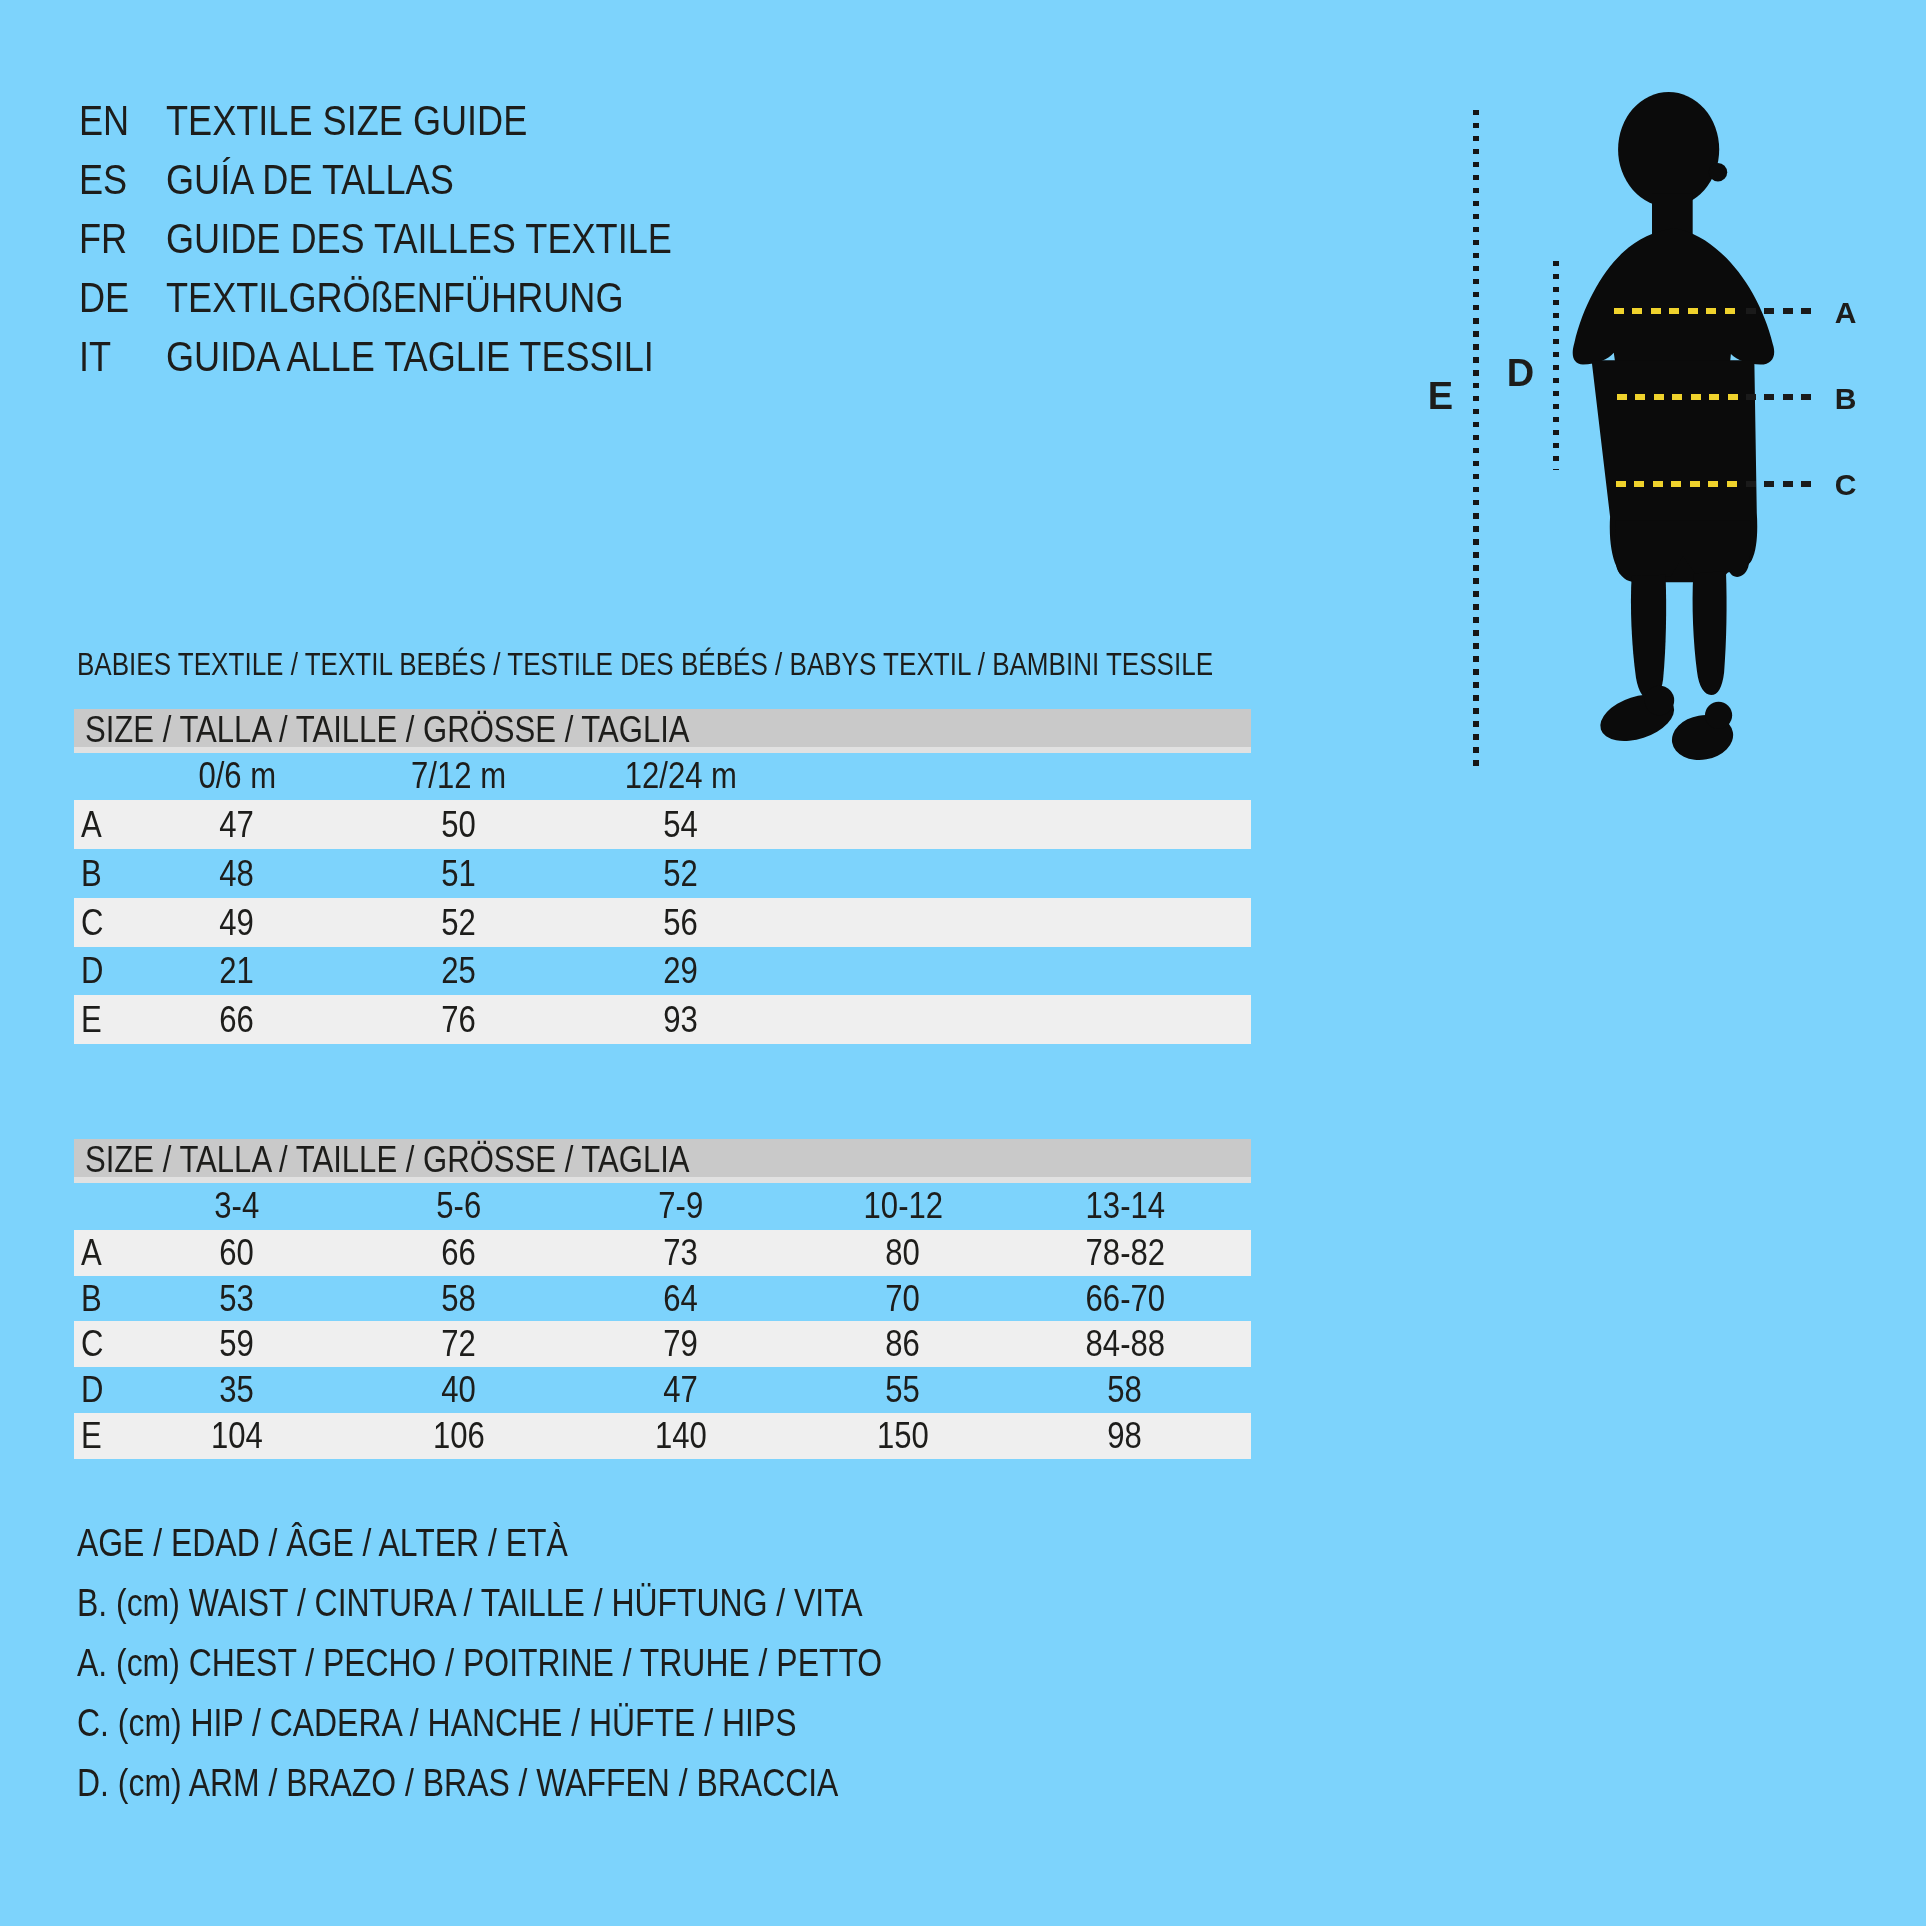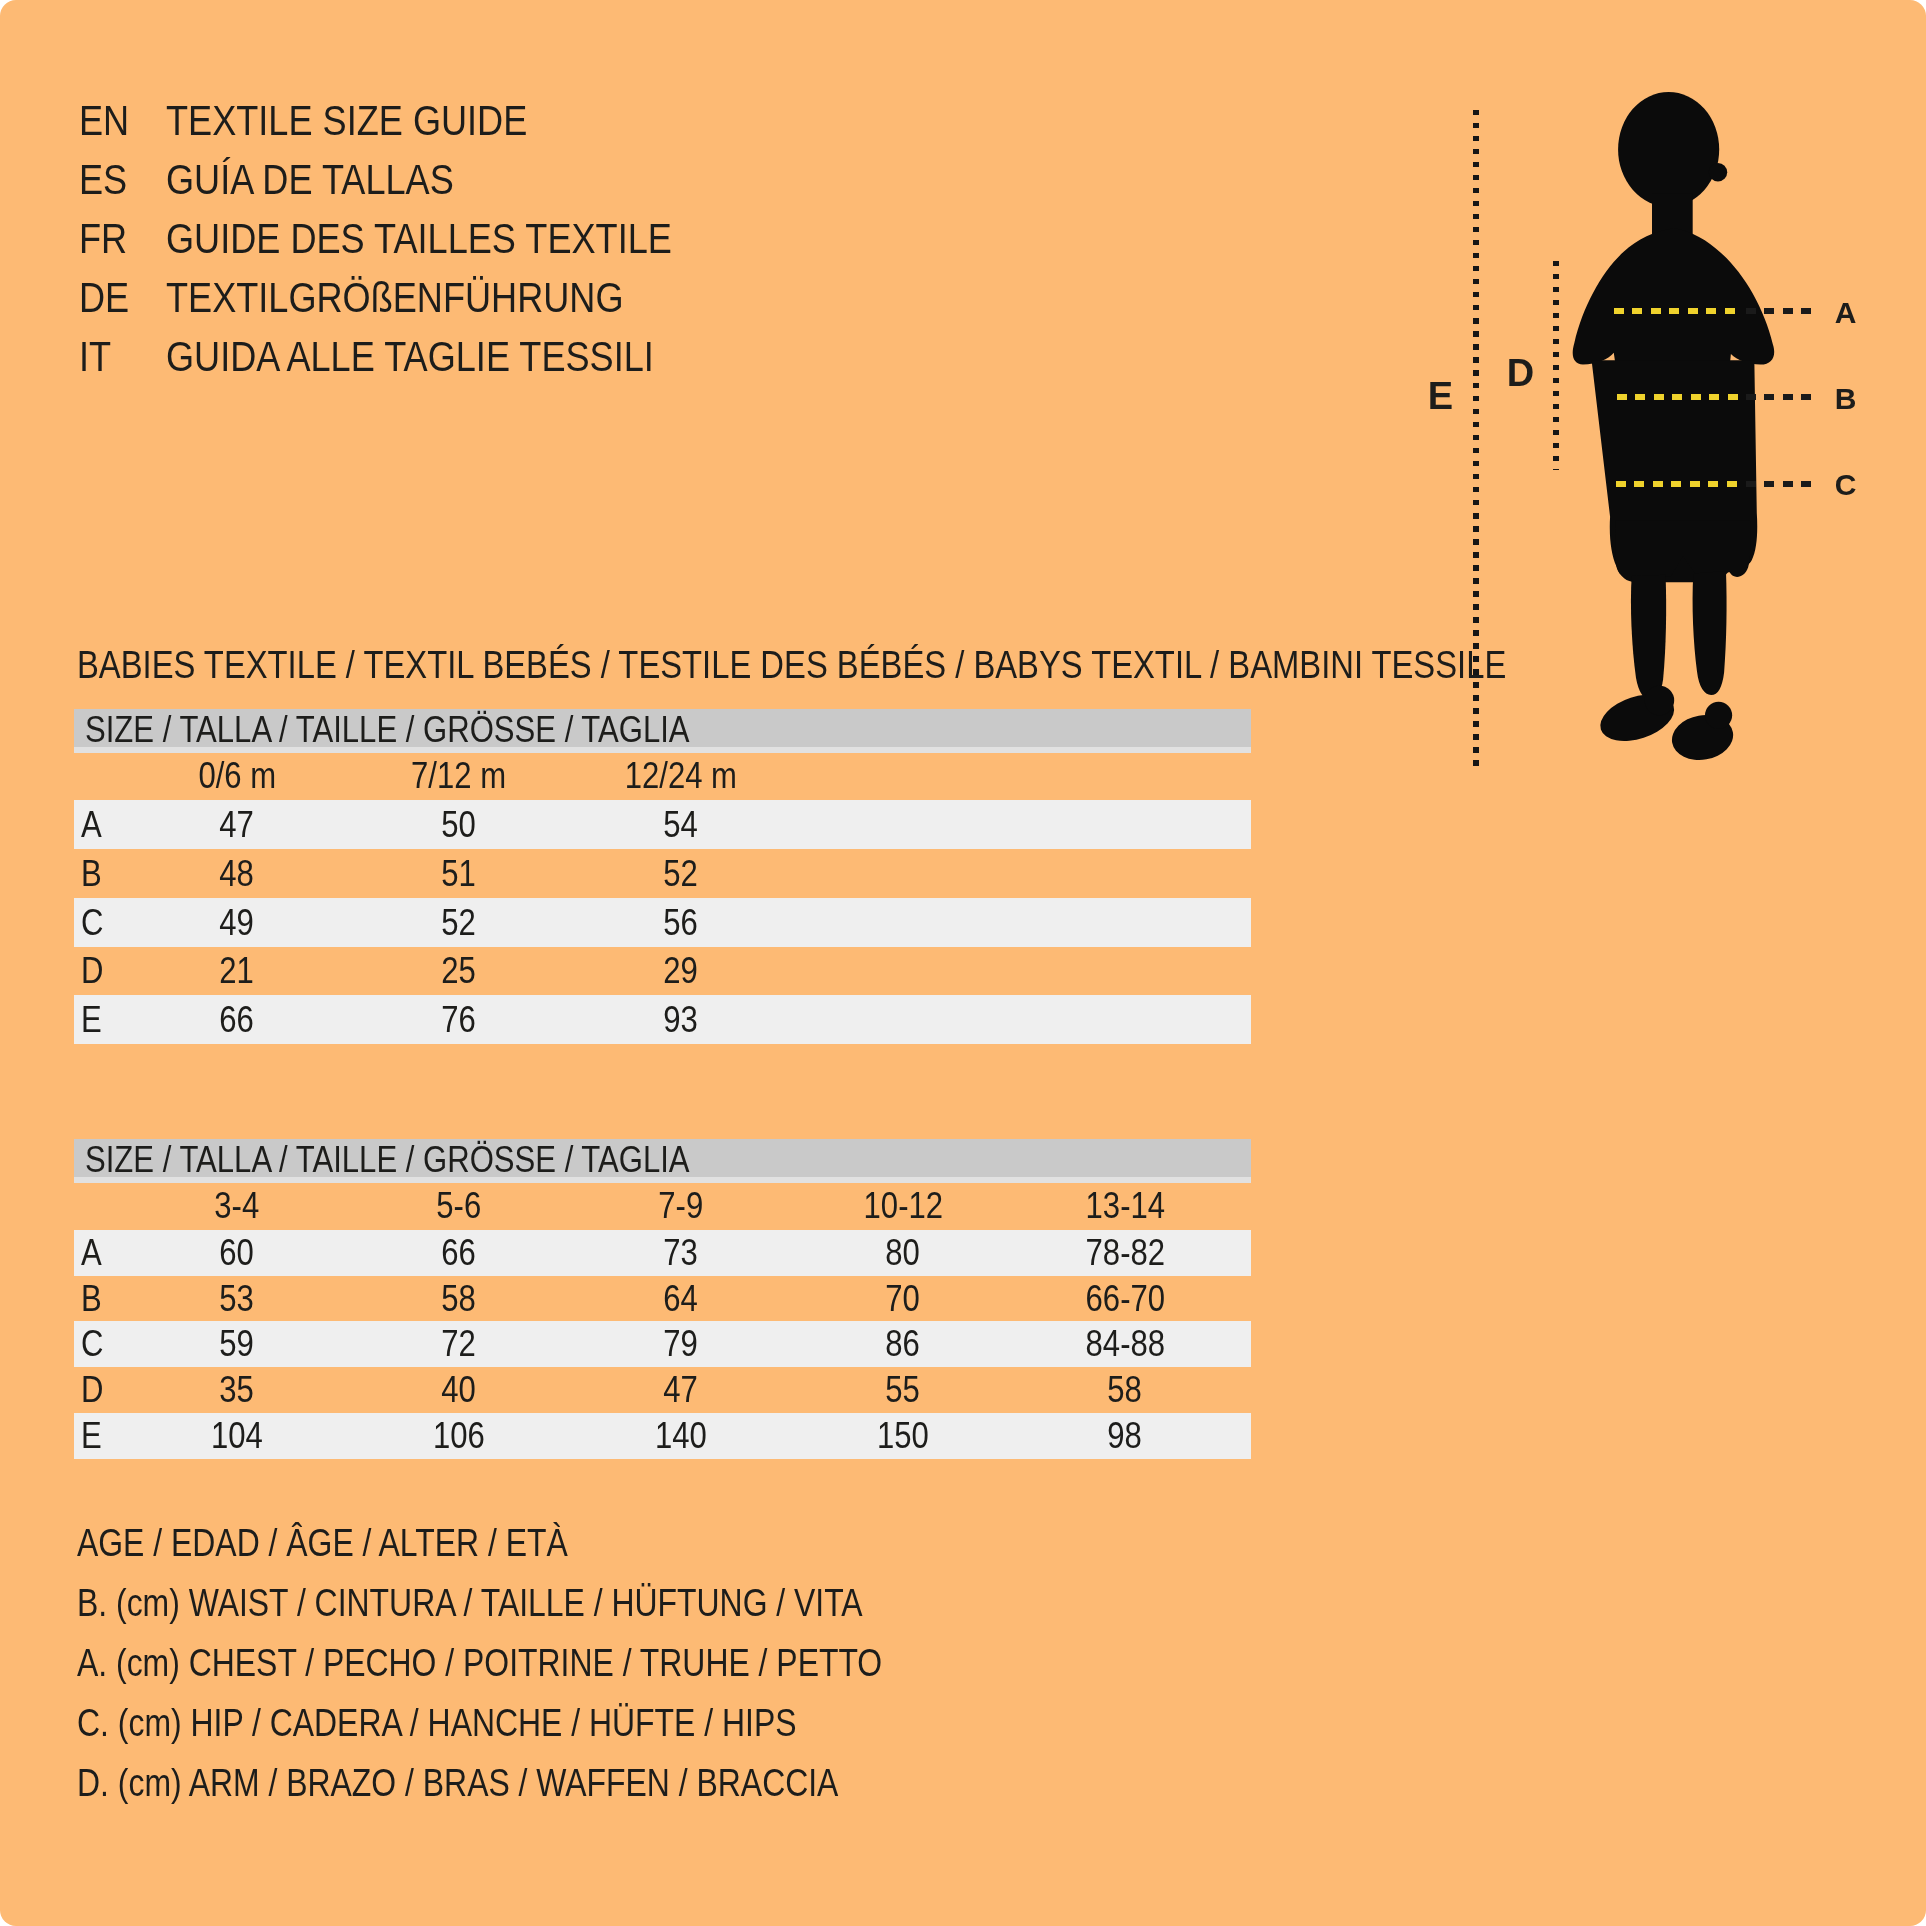--- a/index.html
+++ b/index.html
@@ -1,30 +1,30 @@
 <!DOCTYPE html>
 <html style="font-size:10px"><head>
 <meta charset="utf-8">
 <style>
   html,body{margin:0;padding:0;background:#ffffff;}
   .page{
-    position:relative;width:1926px;height:1926px;background:#fdba74;
-    font-family:"Liberation Sans",sans-serif;color:#1d1d1b;overflow:hidden;border-radius:16px;
+    position:relative;width:1926px;height:1926px;background:#7dd3fc;
+    font-family:"Liberation Sans",sans-serif;color:#1d1d1b;overflow:hidden;
   }
   .abs{position:absolute;}
   .cond{display:inline-block;transform:scaleX(0.84);transform-origin:0 50%;white-space:nowrap;}
   .condc{display:inline-block;transform:scaleX(0.84);transform-origin:50% 50%;white-space:nowrap;}
 
   
   .lang-row{position:relative;height:59px;font-size:43px;line-height:59px;}
   .lang-code{position:absolute;left:0;top:0;}
   .lang-title{position:absolute;left:87px;top:0;text-align:right;}
 
   
-  .sec-title{font-size:39px;line-height:39px;}
+  .sec-title{font-size:31px;line-height:39px;}
   .legend-line{height:60px;font-size:38px;line-height:60px;}
 
   
   .sizebar{position:absolute;left:0;width:1177px;height:38px;background:#c9c9c9;}
   .sizebar-edge{position:absolute;left:0;width:1177px;height:5.5px;background:#e1e1e1;}
   .sizebar-text{position:absolute;left:11px;top:0;height:51px;font-size:37px;line-height:41px;}
   .t-row{position:absolute;left:0;width:1177px;}
   .t-row.shade{background:#efefef;}
   .rowlab{position:absolute;left:7.4px;top:0;bottom:0;display:flex;align-items:center;font-size:37px;}
   .cell{position:absolute;top:0;bottom:0;width:148px;display:flex;align-items:center;justify-content:center;font-size:37px;}

